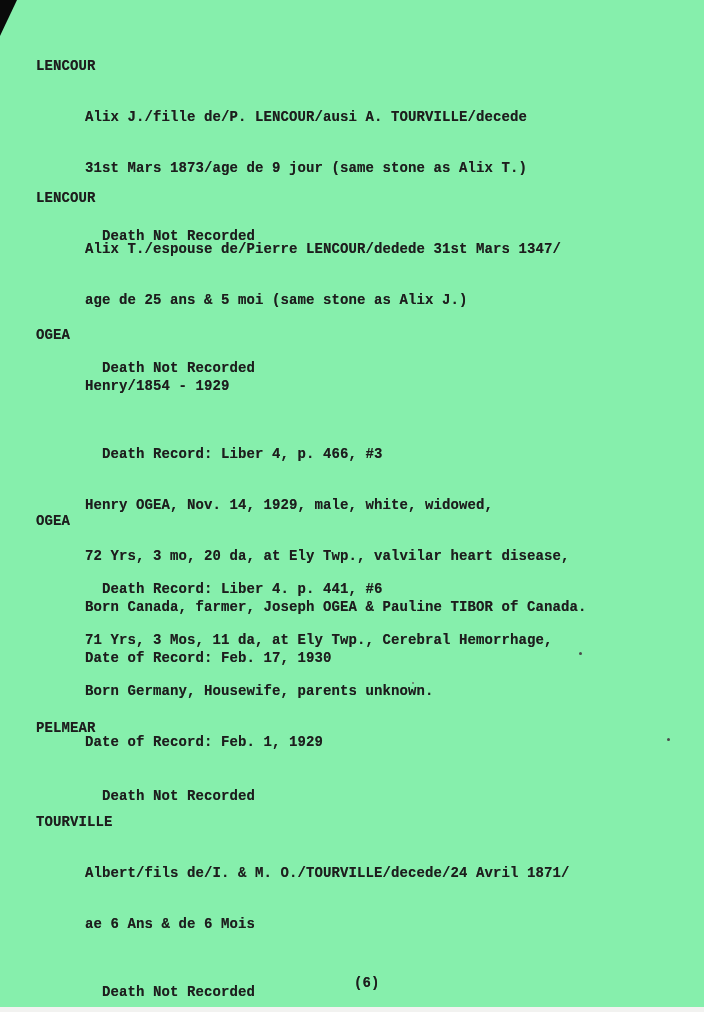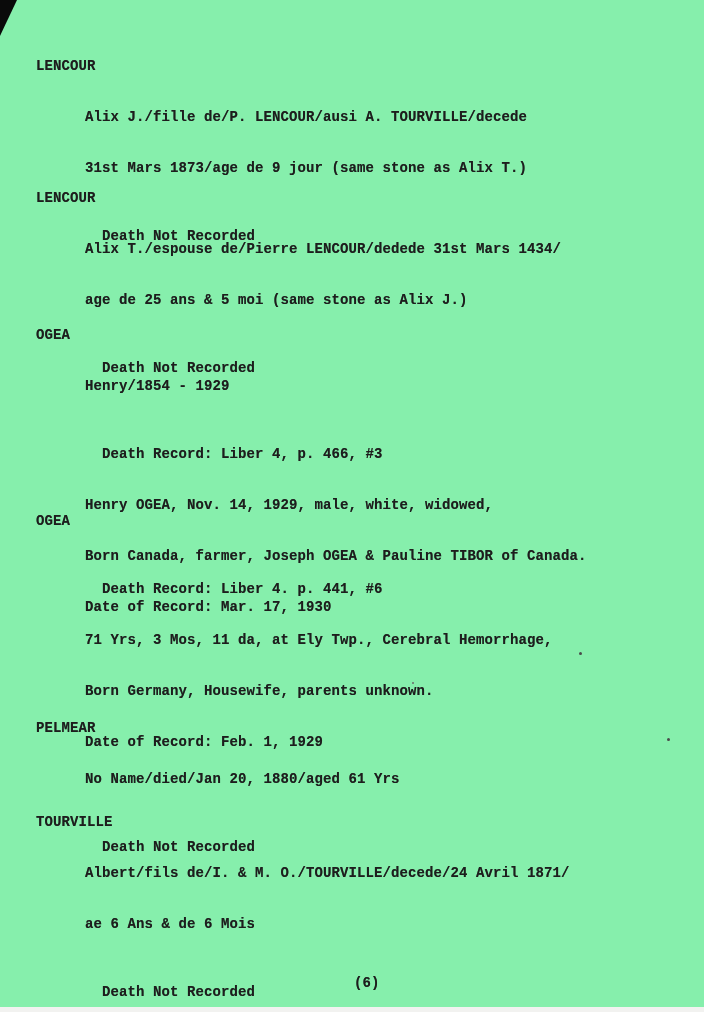--- a/index.html
+++ b/index.html
@@ -45,45 +45,45 @@
 
   <div class="entry" style="top:24px">
     <div class="surname">LENCOUR</div>
     <div class="inscription">Alix J./fille de/P. LENCOUR/ausi A. TOURVILLE/decede</div>
     <div class="inscription">31st Mars 1873/age de 9 jour (same stone as Alix T.)</div>
     <div class="record">Death Not Recorded</div>
   </div>
 
   <div class="entry" style="top:156px">
     <div class="surname">LENCOUR</div>
-    <div class="inscription">Alix T./espouse de/Pierre LENCOUR/dedede 31st Mars 1434/</div>
+    <div class="inscription">Alix T./espouse de/Pierre LENCOUR/dedede 31st Mars 1347/</div>
     <div class="inscription">age de 25 ans &amp; 5 moi (same stone as Alix J.)</div>
     <div class="record">Death Not Recorded</div>
   </div>
 
   <div class="entry" style="top:293px">
     <div class="surname">OGEA</div>
     <div class="inscription">Henry/1854 - 1929</div>
     <div class="record">Death Record: Liber 4, p. 466, #3</div>
     <div class="inscription">Henry OGEA, Nov. 14, 1929, male, white, widowed,</div>
+    <div class="inscription">72 Yrs, 3 mo, 20 da, at Ely Twp., valvilar heart disease,</div>
     <div class="inscription">Born Canada, farmer, Joseph OGEA &amp; Pauline TIBOR of Canada.</div>
-    <div class="inscription">Date of Record: Mar. 17, 1930</div>
+    <div class="inscription">Date of Record: Feb. 17, 1930</div>
   </div>
 
   <div class="entry" style="top:479px">
     <div class="surname">OGEA</div>
     <div class="record">Death Record: Liber 4. p. 441, #6</div>
     <div class="inscription">71 Yrs, 3 Mos, 11 da, at Ely Twp., Cerebral Hemorrhage,</div>
     <div class="inscription">Born Germany, Housewife, parents unknown.</div>
     <div class="inscription">Date of Record: Feb. 1, 1929</div>
   </div>
 
   <div class="entry" style="top:686px">
     <div class="surname">PELMEAR</div>
-    <div class="inscription">No Name/died/Jan 20, 1880/aged 61 Yrs</div>
     <div class="record">Death Not Recorded</div>
   </div>
 
   <div class="entry" style="top:780px">
     <div class="surname">TOURVILLE</div>
     <div class="inscription">Albert/fils de/I. &amp; M. O./TOURVILLE/decede/24 Avril 1871/</div>
     <div class="inscription">ae 6 Ans &amp; de 6 Mois</div>
     <div class="record">Death Not Recorded</div>
   </div>
 

